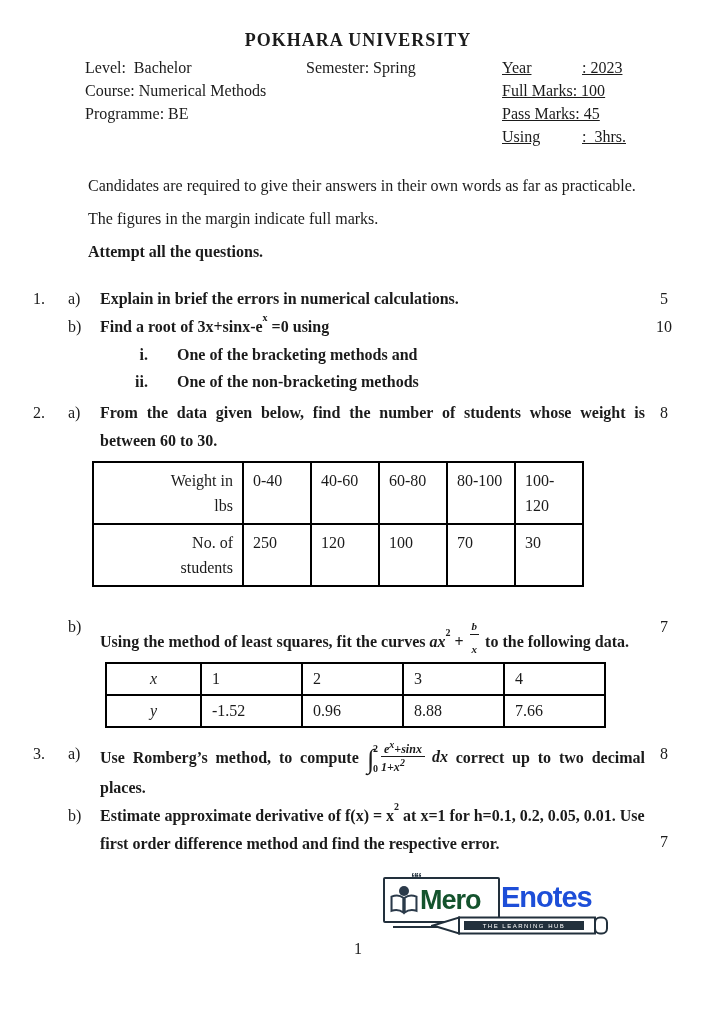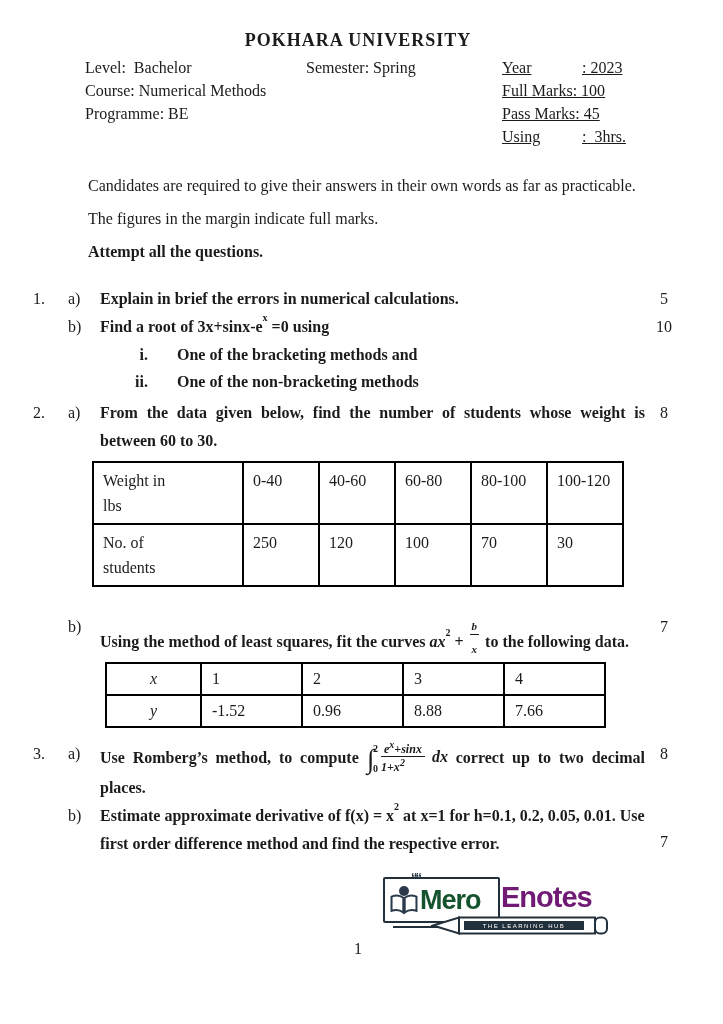--- a/index.html
+++ b/index.html
@@ -43,34 +43,34 @@
   .int-lims { display:inline-flex; flex-direction:column; justify-content:space-between; height:30px; font-size:10px; line-height:1; margin-left:-1px; }
   .bigfrac { display:inline-block; vertical-align:-0.75em; text-align:left; font-size:12px; line-height:1.05; margin:0 3px; font-style:italic; }
   .bigfrac .num { display:block; border-bottom:1px solid #1b1b1b; padding:0 3px 1px 3px; }
   .bigfrac .den { display:block; padding-top:1px; }
   .dx { font-style:italic; margin-left:4px; }
   
   table { border-collapse:collapse; }
   .weight-table { margin:6px 0 26px 59px; }
   .weight-table td { border:2px solid #000; vertical-align:top; padding:5px 9px; font-size:16px; line-height:25px; height:58px; }
   .weight-table td .wrapbox { display:inline-block; width:82px; }
-  .weight-table .c0 { width:150px; }
-  .weight-table .c  { width:76px; }
+  .weight-table .c0 { width:150px;text-align:right; }
+  .weight-table .c  { width:68px; }
   .xy-table { margin:6px 0 12px 72px; }
   .xy-table td { border:2px solid #000; padding:3px 10px; font-size:16px; height:32px; line-height:24px; }
   .xy-table .h { width:95px; text-align:center; font-style:italic; }
   .xy-table .v { width:101px; }
   
   .logo { position:absolute; left:383px; top:873px; width:235px; height:62px;
           font-family:"Liberation Sans","DejaVu Sans",sans-serif; }
   .logo-box { position:absolute; left:0; top:4px; width:117px; height:46px;
               border:2.5px solid #22303c; border-radius:2px; display:flex; align-items:center; padding-left:3px; }
   .quote { position:absolute; left:26px; top:-9px; font-weight:bold; font-size:13px; color:#22303c; letter-spacing:-2px; }
   .brand-mero { color:#14532d; font-weight:bold; font-size:27px; letter-spacing:-1px; }
-  .brand-enotes { position:absolute; left:118px; top:8px; color:#701a75; font-weight:bold; font-size:29px; letter-spacing:-1px; }
+  .brand-enotes { position:absolute; left:118px; top:8px; color:#1d4ed8; font-weight:bold; font-size:29px; letter-spacing:-1px; }
   .logo-underline { position:absolute; left:10px; top:53px; width:62px; border-top:2px solid #22303c; }
   .pencil { position:absolute; left:48px; top:40px; }
   .pg-number { position:absolute; left:0; right:7px; top:940px; text-align:center; font-size:16px; }
 </style>
 </head>
 <body>
 
 <div class="page">
 
   <div class="title">POKHARA UNIVERSITY</div>

